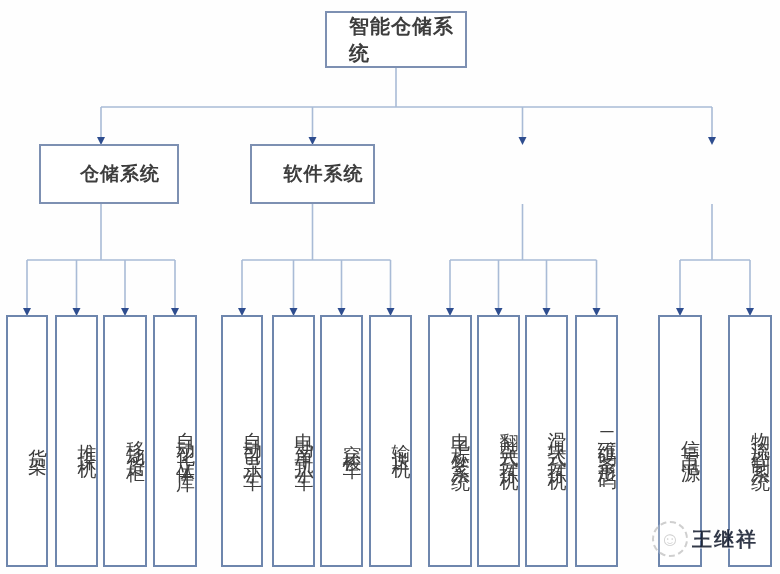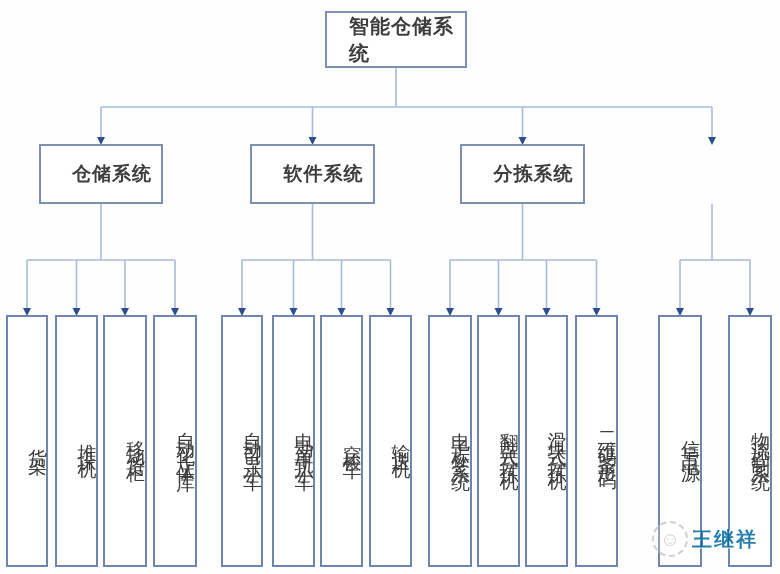--- a/index.html
+++ b/index.html
@@ -78,21 +78,21 @@
     border-radius: 50%;
     display: flex;
     align-items: center;
     justify-content: center;
     color: #c7c7c7;
     font-size: 20px;
     background: rgba(255,255,255,0.25);
     flex: 0 0 auto;
   }
   .wm-text {
-    color: #0369a1;
+    color: #0f172a;
     font-size: 20px;
     font-weight: bold;
     letter-spacing: 2px;
     text-shadow: 1px 1px 0 #ffffff;
     white-space: nowrap;
   }
 </style>
 </head>
 <body>
 
@@ -155,28 +155,25 @@
       <path d="M592.5,308 L600.5,308 L596.5,316 Z"></path>
       <path d="M676,308 L684,308 L680,316 Z"></path>
       <path d="M746,308 L754,308 L750,316 Z"></path>
     </g>
   </svg>
 
   <div class="box root" style="left:325px;top:11px;width:142px;height:57px">
     <span>智能仓储系统</span>
   </div>
 
-  <div class="box branch" style="left:39px;top:144px;width:124px;height:60px">
+  <div class="box branch" style="left:39px;top:144px;width:140px;height:60px">
     <span>仓储系统</span>
   </div>
   <div class="box branch" style="left:250px;top:144px;width:125px;height:60px">
     <span>软件系统</span>
-  </div>
-  <div class="box branch" style="left:460px;top:144px;width:125px;height:60px">
-    <span>分拣系统</span>
   </div>
 
   <div class="box leaf" style="left:6px;width:42px">
     <span>货架</span>
   </div>
   <div class="box leaf" style="left:55px;width:43px">
     <span>堆垛机</span>
   </div>
   <div class="box leaf" style="left:103px;width:44px">
     <span>移动货柜</span>

